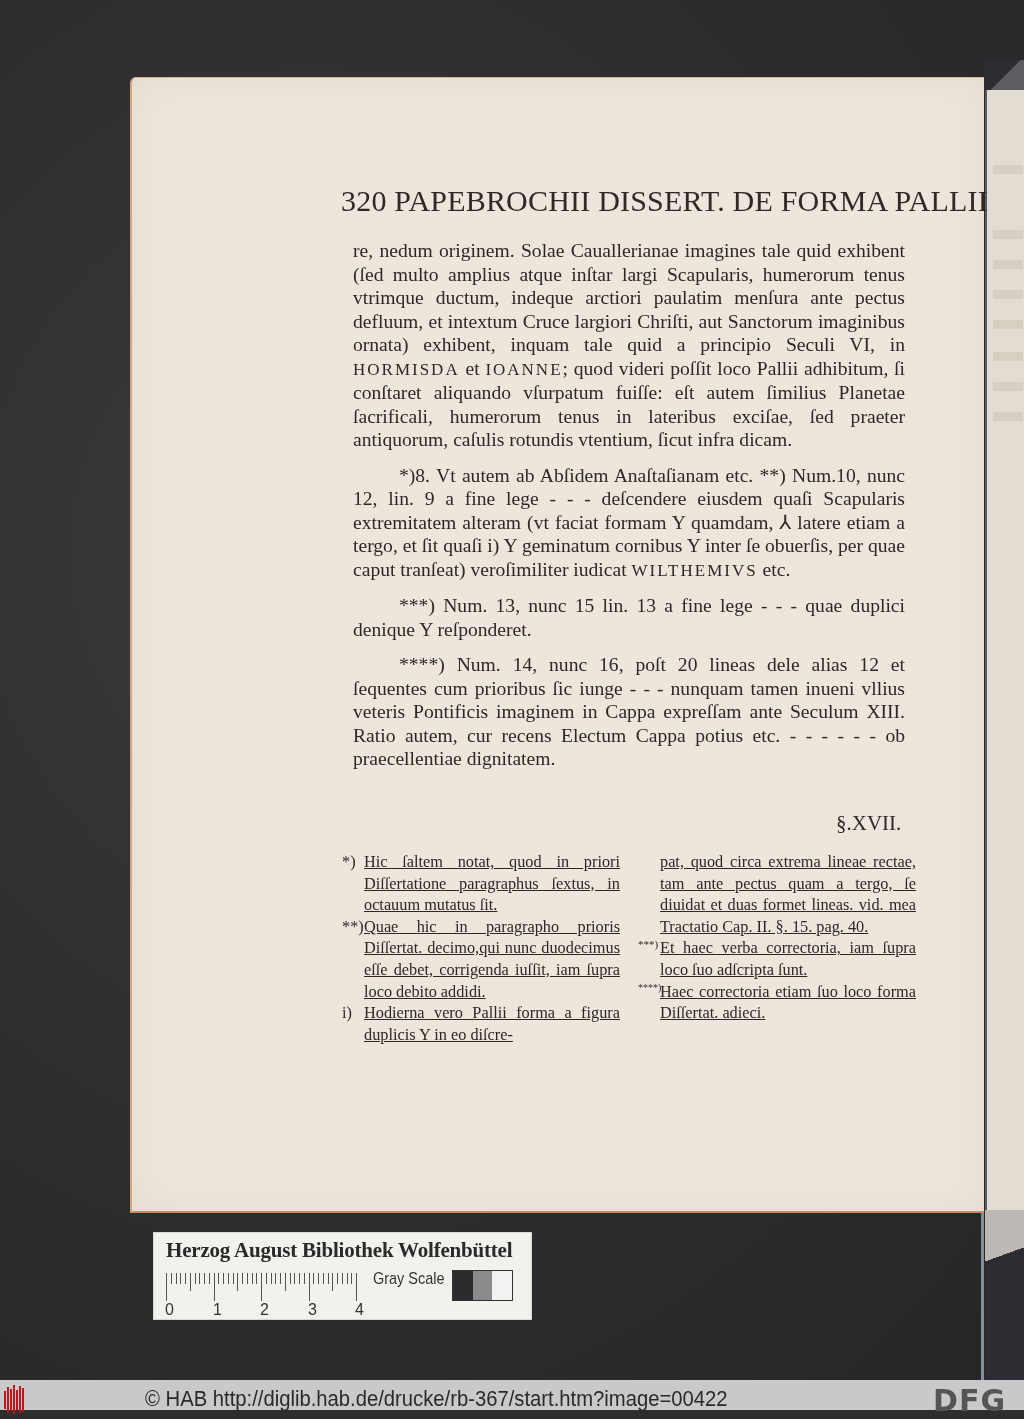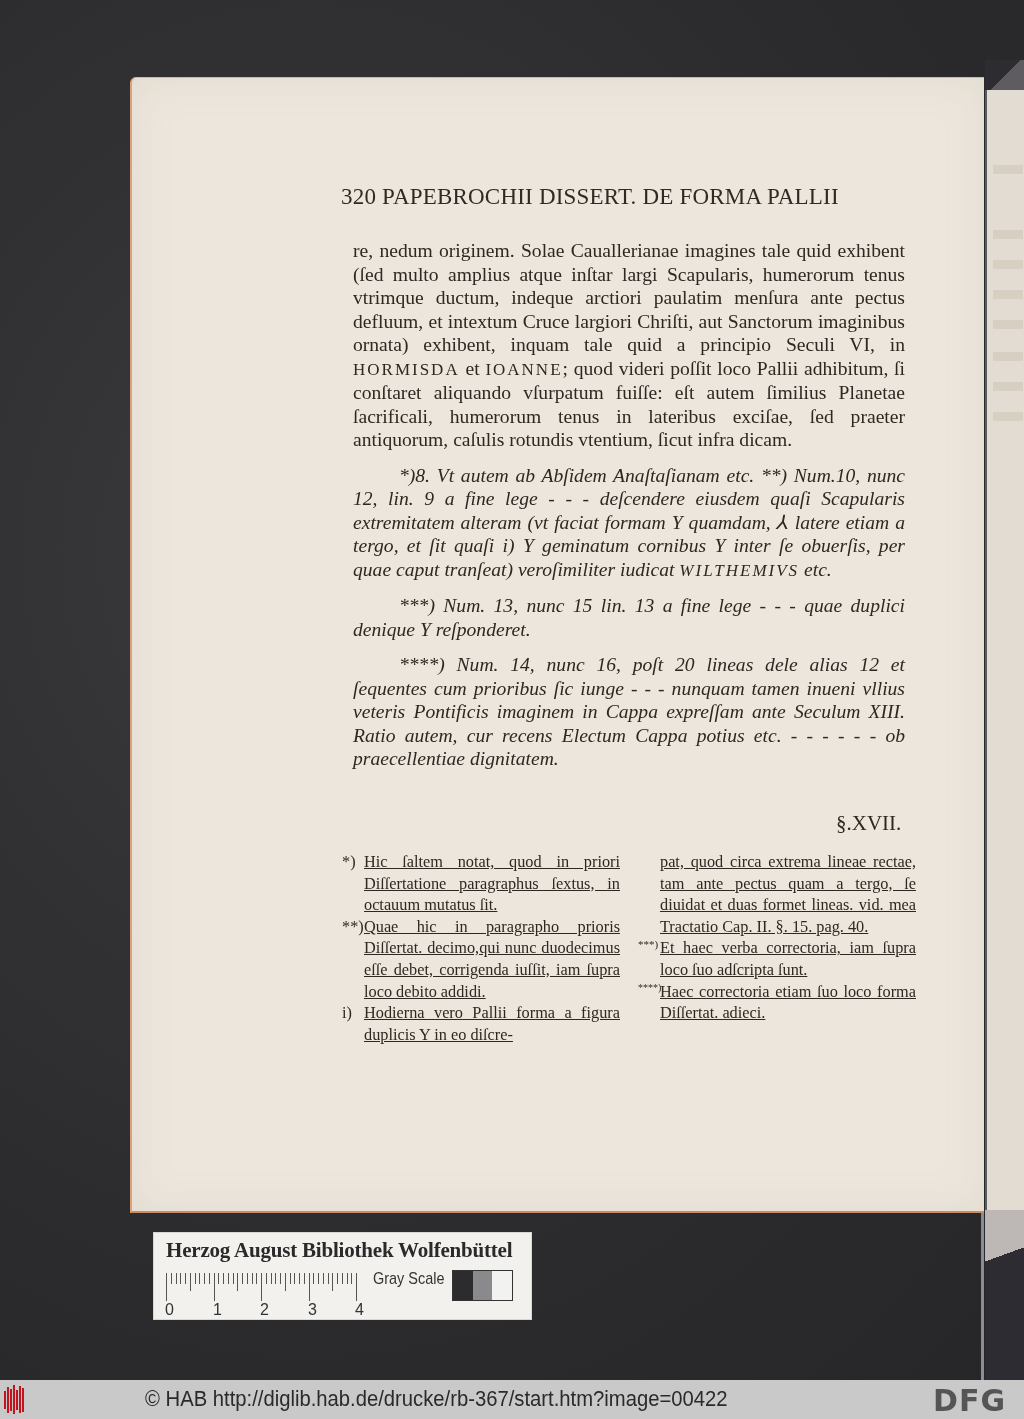--- a/index.html
+++ b/index.html
@@ -39,31 +39,31 @@
       position:absolute; left:130px; top:77px; width:852px; height:1133px;
       background:#ece6dd;
       border-left:2px solid #d9a27c;
       border-top:1px solid #d9b59a;
       border-bottom:2px solid #c98c66;
       border-top-left-radius:6px;
       box-shadow: inset 0 0 40px rgba(180,160,130,.15);
     }
     .running-head {
       position:absolute; left:341px; top:184px;
-      font-size:23px; letter-spacing:0.2px; color:#2f2a24;
+      font-size:30px; letter-spacing:0.2px; color:#2f2a24;
       white-space:nowrap;
     }
     .body-text {
       position:absolute; left:341px; top:227px; width:576px;
       font-size:19.6px; line-height:23.5px; color:#2e2822;
       text-align:justify;
     }
     .body-text p { margin:12px; }
     .body-text .indent { text-indent:46px; }
-    .body-text .gap { margin-top:4px;font-style:italic; }
+    .body-text .gap { margin-top:4px; }
     .sc { font-variant:small-caps; letter-spacing:2px; font-size:17px; }
     .section-mark {
       position:absolute; left:836px; top:811px;
       font-size:21px; color:#2e2822;
     }
     .notes-col {
       position:absolute; top:851px; width:278px;
       font-size:16.3px; line-height:21.6px; color:#2e2822; text-align:justify;
     }
     .notes-col.left { left:342px; }
@@ -94,21 +94,21 @@
       position:absolute; left:219px; top:36px; font-size:17px; color:#333;
       transform:scaleX(0.85); transform-origin:left;
     }
     .gray-swatches {
       position:absolute; left:298px; top:37px; width:59px; height:29px;
       border:1px solid #333; display:flex;
     }
     .gray-swatches span { flex:1; }
     
     .footer {
-      position:absolute; left:0; top:1380px; width:1024px; height:39px;
+      position:absolute; left:0; top:1380px; width:1024px; height:30px;
       background:#c9c9c9;
       font-family:"Liberation Sans", sans-serif;
     }
     .footer .logo {
       position:absolute; left:4px; top:5px; width:20px; height:29px;
     }
     .footer .logo i {
       position:absolute; top:0; width:2px; background:#c0141e;
     }
     .footer .credit {

